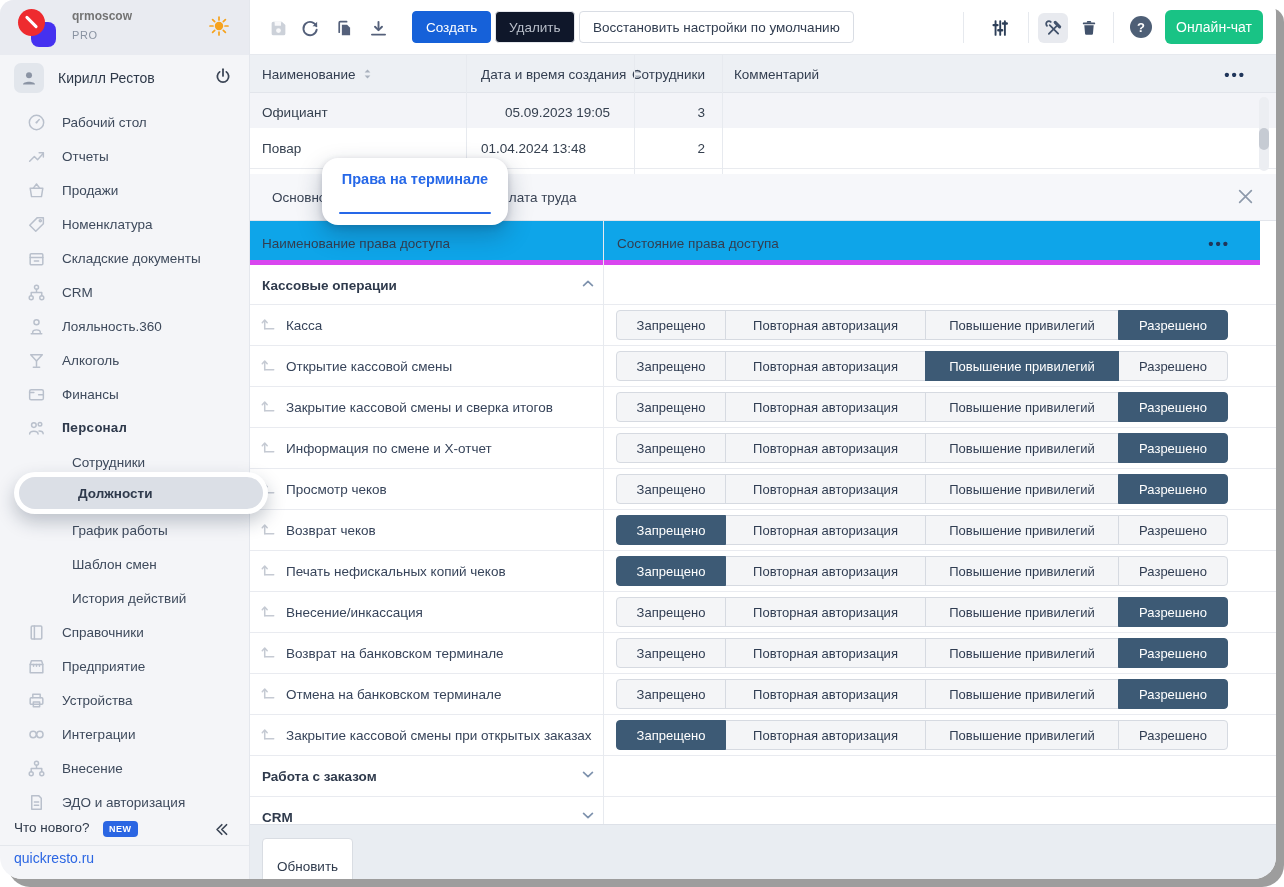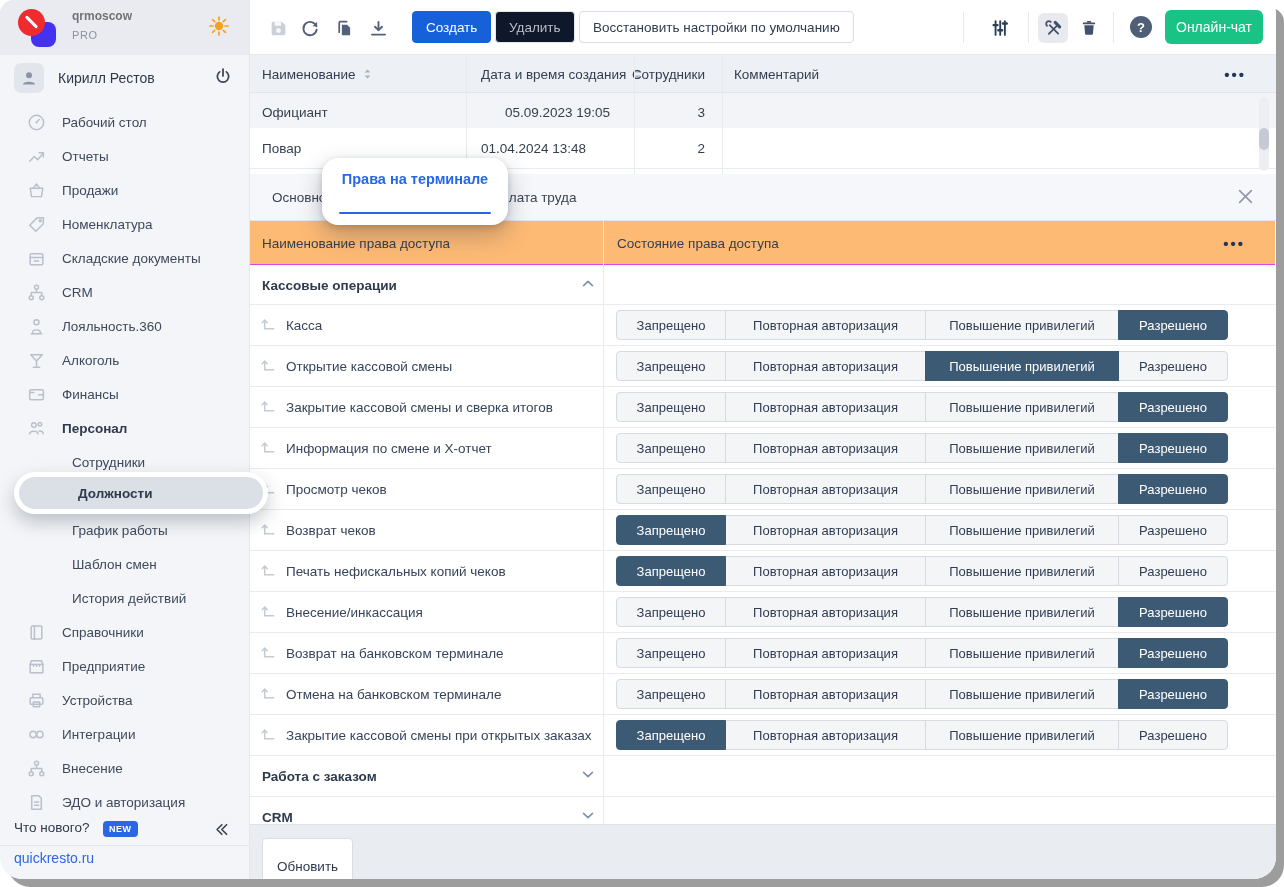--- a/index.html
+++ b/index.html
@@ -19,21 +19,21 @@
   .brand-plan{position:absolute;left:72px;top:29px;font-size:11px;color:#8992a1;letter-spacing:.6px;}
   .sun-ic{position:absolute;left:208px;top:15px;}
   .user-row{position:absolute;top:55px;left:0;right:0;height:46px;}
   .avatar{position:absolute;left:14px;top:8px;width:30px;height:30px;background:#e2e6ec;border-radius:7px;
           display:flex;align-items:center;justify-content:center;}
   .user-name{position:absolute;left:58px;top:0;height:46px;line-height:46px;font-size:14px;color:#2e3949;}
   .power-ic{position:absolute;right:16px;top:12px;cursor:pointer;}
   .menu{position:absolute;top:105px;left:0;width:100%;}
   .side-item{height:34px;display:flex;align-items:center;padding-left:26px;font-size:13.5px;color:#3e4a5c;cursor:pointer;}
   .side-item .ic{width:20px;height:20px;margin-right:16px;flex:none;display:flex;align-items:center;justify-content:center;}
-  .side-item.bold{font-weight:bold;color:#2f3a4c;}
+  .side-item.bold{font-weight:bold;color:#2f3a4c;font-family:Liberation Mono, monospace;}
   .side-sub{height:34px;display:flex;align-items:center;padding-left:72px;font-size:13.5px;color:#3e4a5c;cursor:pointer;}
   .side-sub.bold{font-weight:bold;}
   .side-news{position:absolute;left:0;right:0;top:815px;height:30px;}
   .news-label{position:absolute;left:14px;top:5px;font-size:13.5px;color:#2e3949;}
   .badge-new{position:absolute;left:103px;top:6px;background:#2b66e3;color:#fff;font-size:9px;font-weight:bold;
              letter-spacing:.5px;padding:3px 6px;border-radius:4px;}
   .collapse-ic{position:absolute;right:18px;top:5px;cursor:pointer;}
   .side-divider{position:absolute;left:0;right:0;top:845px;height:1px;background:#e4e7ec;}
   .site-link{position:absolute;left:14px;top:850px;font-size:14px;color:#2b66e3;cursor:pointer;}
   
@@ -62,21 +62,21 @@
   .col-line{position:absolute;width:1px;background:#e7eaef;}
   .more-dots{font-size:15px;font-weight:bold;color:#20365a;letter-spacing:2px;cursor:pointer;line-height:1;}
   
   .sb-track{position:absolute;right:7px;top:97px;width:10px;height:74px;background:#eceef2;border-radius:5px;}
   .sb-thumb{position:absolute;right:7px;top:128px;width:10px;height:22px;background:#c6cbd3;border-radius:5px;cursor:pointer;}
   
   .tabs{position:absolute;top:174px;left:0;right:0;height:47px;background:#f6f7fa;border-bottom:1px solid #e2e5eb;
         box-sizing:border-box;font-size:13.5px;color:#3a4455;}
   .tab{position:absolute;top:0;height:46px;display:flex;align-items:center;cursor:pointer;}
   .x-close{position:absolute;right:22px;top:14px;cursor:pointer;}
-  .perm-head{position:absolute;top:221px;left:0;right:1px;height:44px;background:#fdba74;border-bottom:1px solid #d946ef;
+  .perm-head{position:absolute;top:221px;left:0;right:16px;height:44px;background:#0ea5e9;border-bottom:5px solid #d946ef;
              box-sizing:border-box;font-size:13.5px;color:#333e50;}
   .perm-vline{position:absolute;left:353px;top:221px;width:1px;height:603px;background:#e7eaef;}
   .perm-body{position:absolute;top:265px;left:0;right:0;}
   .p-row{position:relative;border-bottom:1px solid #e9ebf0;background:#fff;}
   .p-ic{position:absolute;left:10px;top:50%;transform:translateY(-50%);}
   .p-label{position:absolute;left:36px;top:50%;transform:translateY(-50%);font-size:13.5px;color:#37445a;white-space:nowrap;}
   .g-label{position:absolute;left:12px;top:50%;transform:translateY(-50%);font-size:13.5px;font-weight:bold;color:#2f3a4c;}
   .g-chev{position:absolute;left:330px;top:50%;transform:translateY(-50%);cursor:pointer;}
   .seg{position:absolute;left:366px;top:5px;display:flex;}
   .seg button{height:30px;border:1px solid #d6dae1;background:#f4f5f7;color:#303d52;font-size:13px;

